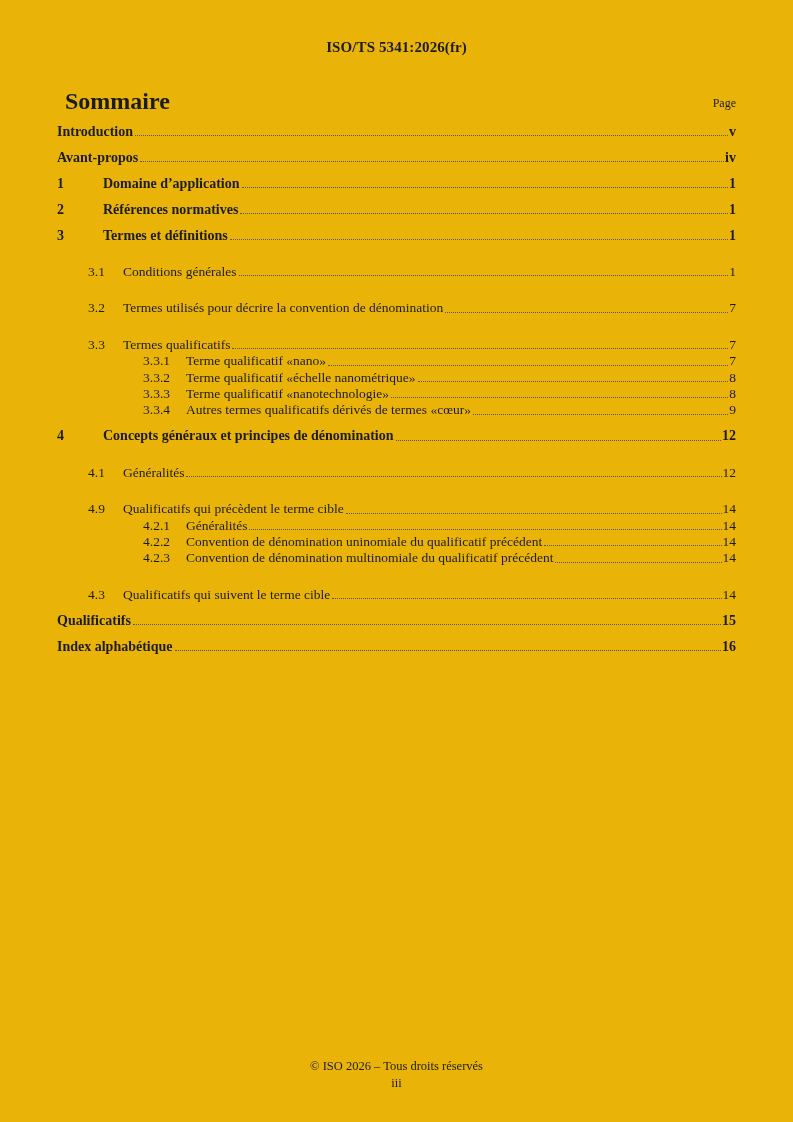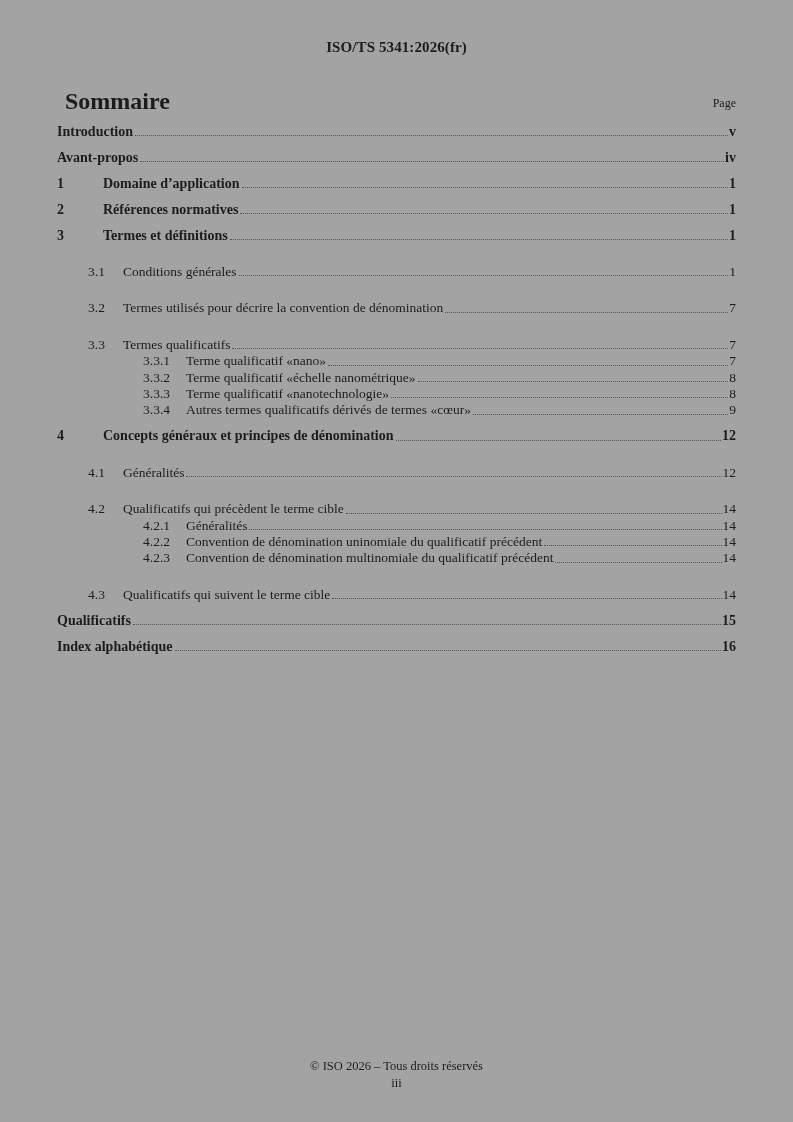--- a/index.html
+++ b/index.html
@@ -4,21 +4,21 @@
 <style>
   html, body {
     margin: 0;
     padding: 0;
     background: #ffffff;
   }
   .page {
     position: relative;
     width: 793px;
     height: 1122px;
-    background: #a3a3a3;
+    background: #eab308;
     font-family: "Liberation Serif", serif;
     color: #1c1c1c;
     overflow: hidden;
   }
   .doc-ref {
     position: absolute;
     top: 39px;
     left: 0;
     right: 0;
     text-align: center;
@@ -181,21 +181,21 @@
         <span class="leader"></span>
         <span class="pg">12</span>
       </div>
       <div class="toc-row lvl2">
         <span class="num">4.1</span>
         <span class="title">Généralités</span>
         <span class="leader"></span>
         <span class="pg">12</span>
       </div>
       <div class="toc-row lvl2">
-        <span class="num">4.2</span>
+        <span class="num">4.9</span>
         <span class="title">Qualificatifs qui précèdent le terme cible</span>
         <span class="leader"></span>
         <span class="pg">14</span>
       </div>
       <div class="toc-row lvl3">
         <span class="num">4.2.1</span>
         <span class="title">Généralités</span>
         <span class="leader"></span>
         <span class="pg">14</span>
       </div>

